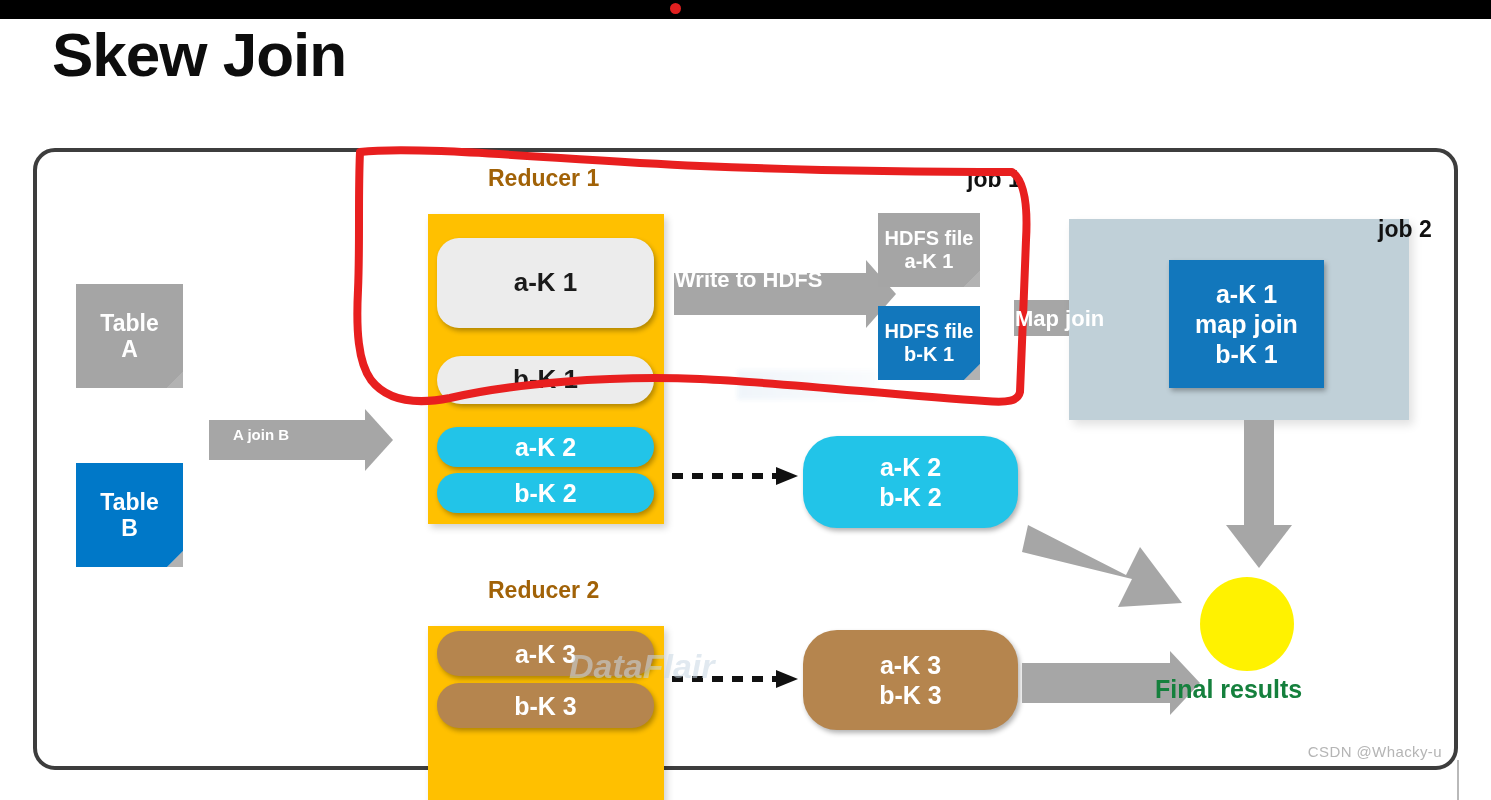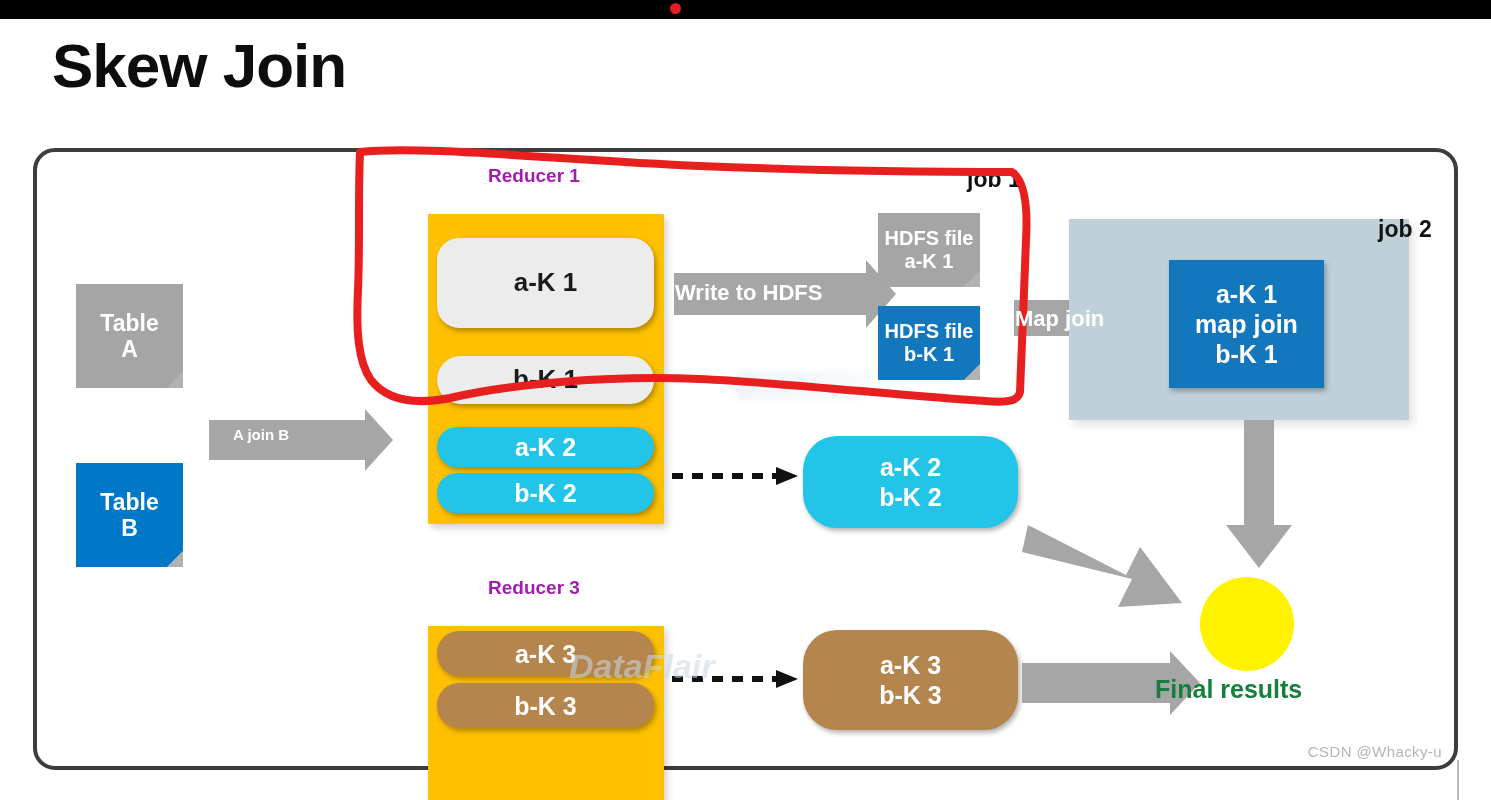--- a/index.html
+++ b/index.html
@@ -12,21 +12,21 @@
   }
   .topbar {
     position:absolute; left:0; top:0; width:1491px; height:19px;
     background:#000000;
   }
   .topbar-dot {
     position:absolute; left:670px; top:3px; width:11px; height:11px;
     background:#e02020; border-radius:50%;
   }
   .page-title {
-    position:absolute; left:52px; top:35px;
+    position:absolute; left:52px; top:24px;
     font-size:62px; font-weight:bold; color:#0d0d0d;
     letter-spacing:-1px; line-height:1;
   }
   .diagram-frame {
     position:absolute; left:33px; top:148px; width:1425px; height:622px;
     border:4px solid #3d3d3d; border-radius:22px; background:#fff;
   }
   
   .docbox {
     position:absolute; color:#fff; font-weight:bold;
@@ -55,21 +55,21 @@
     border-bottom:var(--hh) solid transparent;
     border-left:var(--hw) solid #a6a6a6;
   }
   .arrow-label {
     position:absolute; color:#ffffff; font-weight:bold;
     white-space:nowrap; z-index:3;
   }
   .dashed-arrow { position:absolute; }
   
   .reducer-box { position:absolute; background:#FFC000; box-shadow:3px 4px 7px rgba(0,0,0,0.18); }
-  .reducer-label { position:absolute; font-weight:bold; color:#a21caf; font-size:19px; }
+  .reducer-label { position:absolute; font-weight:bold; color:#a16207; font-size:23px; }
   .pill {
     position:absolute; display:flex; align-items:center; justify-content:center;
     font-weight:bold; text-align:center; line-height:1.2;
     box-shadow:2px 3px 5px rgba(0,0,0,0.30);
   }
   .job-label { position:absolute; font-weight:bold; color:#111; font-size:23px;margin-left:36px; }
   .job2-panel {
     position:absolute; background:#c0d0d8; box-shadow:4px 5px 9px rgba(0,0,0,0.12);
   }
   .final-circle {
@@ -147,21 +147,21 @@
     <span>a-K 2</span>
   </div>
   <div class="pill" style="left:400px; top:321px; width:217px; height:40px; background:#22c4e8; color:#fff; font-size:25px; border-radius:20px;">
     <span>b-K 2</span>
   </div>
 
   <div class="arrow-h" style="--hh:34px; --hw:30px; left:637px; top:121px; width:222px; height:42px;">
     <div class="shaft" style="width:192px;"></div>
     <div class="head"></div>
   </div>
-  <div class="arrow-label" style="left:638px; top:128px; font-size:22px;">Write to HDFS</div>
+  <div class="arrow-label" style="left:638px; top:115px; font-size:22px;">Write to HDFS</div>
 
   <div class="job-label" style="left:894px; top:14px;">job 1</div>
 
   <div class="docbox" style="left:841px; top:61px; width:102px; height:74px; background:#a5a5a5; font-size:20px;">
     <span>HDFS file</span>
     <span>a-K 1</span>
     <span class="fold"></span>
     <span class="fold2"></span>
   </div>
 
@@ -189,21 +189,21 @@
   <svg class="dashed-arrow" style="left:635px; top:312px; width:130px; height:24px;" viewBox="0 0 130 24">
     <line x1="0" y1="12" x2="106" y2="12" stroke="#111" stroke-width="6" stroke-dasharray="11,9"></line>
     <polygon points="104,3 126,12 104,21" fill="#111"></polygon>
   </svg>
 
   <div class="pill" style="left:766px; top:284px; width:215px; height:92px; background:#22c4e8; color:#fff; font-size:25px; border-radius:34px; flex-direction:column;">
     <span>a-K 2</span>
     <span>b-K 2</span>
   </div>
 
-  <div class="reducer-label" style="left:451px; top:425px;">Reducer 3</div>
+  <div class="reducer-label" style="left:451px; top:425px;">Reducer 2</div>
   <div class="reducer-box" style="left:391px; top:474px; width:236px; height:262px;"></div>
   <div class="pill" style="left:400px; top:479px; width:217px; height:45px; background:#b5854e; color:#fff; font-size:25px; border-radius:22px;">
     <span>a-K 3</span>
   </div>
   <div class="pill" style="left:400px; top:531px; width:217px; height:45px; background:#b5854e; color:#fff; font-size:25px; border-radius:22px;">
     <span>b-K 3</span>
   </div>
 
   <svg class="dashed-arrow" style="left:635px; top:515px; width:130px; height:24px;" viewBox="0 0 130 24">
     <line x1="0" y1="12" x2="106" y2="12" stroke="#111" stroke-width="6" stroke-dasharray="11,9"></line>

